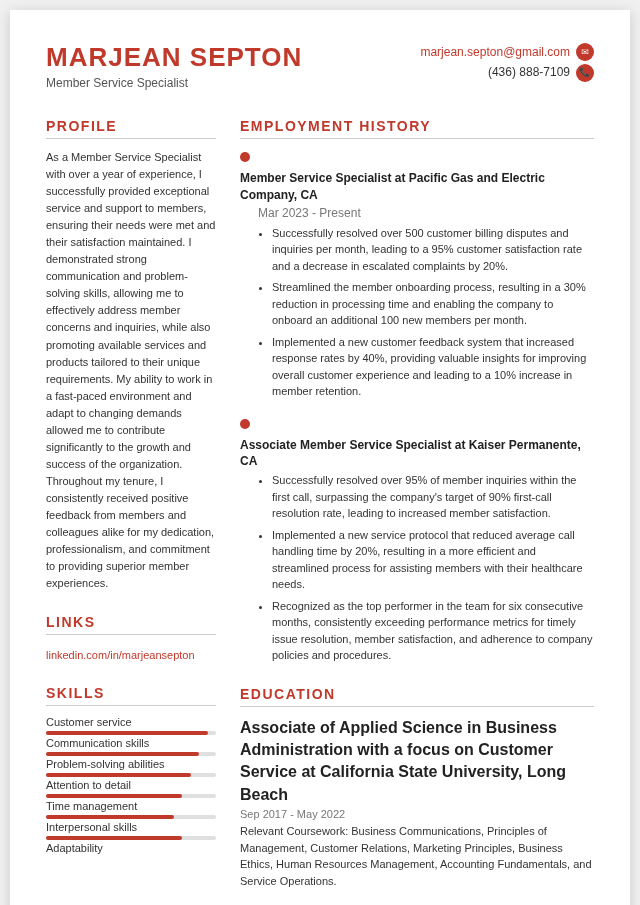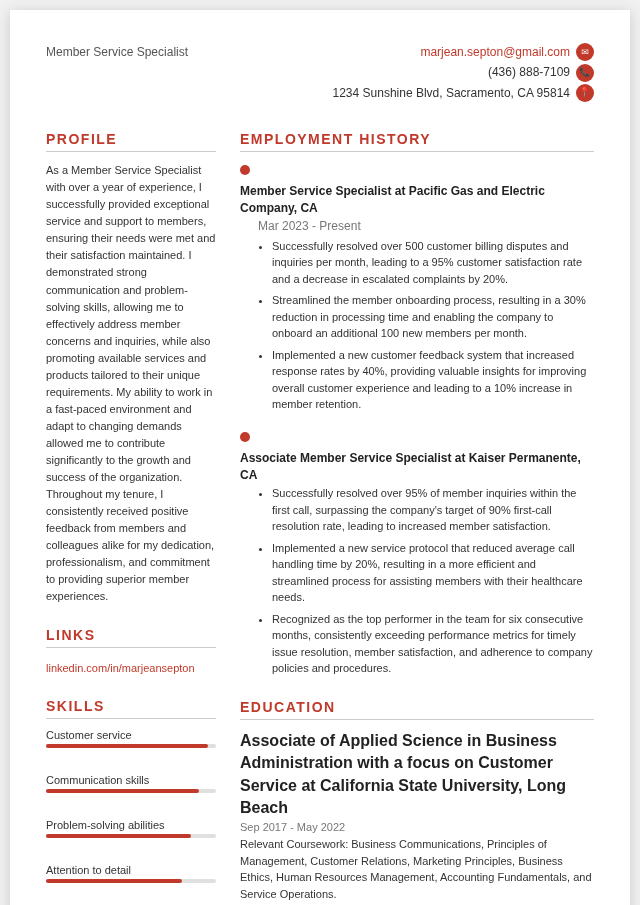--- a/index.html
+++ b/index.html
@@ -99,21 +99,21 @@
       line-height: 1.55;
     }
     
     .link-item a {
       font-size: 11px;
       color: #c0392b;
       text-decoration: none;
     }
     
     .skill-item {
-      margin-bottom: 26px;
+      margin-bottom: 2px;
     }
     .skill-label {
       font-size: 11px;
       color: #333;
       margin-bottom: 3px;
     }
     .skill-bar-bg {
       background: #e0e0e0;
       height: 4px;
       border-radius: 2px;
@@ -197,35 +197,32 @@
       color: #777;
     }
   </style>
 </head>
 <body>
 
 <div class="resume">
 
   <div class="header">
     <div class="header-left">
+      <div class="header-name">MARJEAN SEPTON</div>
       <div class="header-title">Member Service Specialist</div>
     </div>
     <div class="header-right">
       <div class="contact-row">
         <a href="#">marjean.septon@gmail.com</a>
         <div class="contact-icon">✉</div>
       </div>
       <div class="contact-row">
         <span>(436) 888-7109</span>
         <div class="contact-icon">📞</div>
       </div>
-      <div class="contact-row">
-        <span>1234 Sunshine Blvd, Sacramento, CA 95814</span>
-        <div class="contact-icon">📍</div>
-      </div>
     </div>
   </div>
 
   <div class="body">
 
     <div class="left-col">
 
       <div class="section">
         <div class="section-title">PROFILE</div>
         <p class="profile-text">As a Member Service Specialist with over a year of experience, I successfully provided exceptional service and support to members, ensuring their needs were met and their satisfaction maintained. I demonstrated strong communication and problem-solving skills, allowing me to effectively address member concerns and inquiries, while also promoting available services and products tailored to their unique requirements. My ability to work in a fast-paced environment and adapt to changing demands allowed me to contribute significantly to the growth and success of the organization. Throughout my tenure, I consistently received positive feedback from members and colleagues alike for my dedication, professionalism, and commitment to providing superior member experiences.</p>
@@ -256,20 +253,26 @@
             <div class="skill-item">
       <div class="skill-label">Problem-solving abilities</div>
       <div class="skill-bar-bg">
         <div class="skill-bar-fill" style="width:85%"></div>
       </div>
     </div>
             <div class="skill-item">
       <div class="skill-label">Attention to detail</div>
       <div class="skill-bar-bg">
         <div class="skill-bar-fill" style="width:80%"></div>
+      </div>
+    </div>
+            <div class="skill-item">
+      <div class="skill-label">Time management</div>
+      <div class="skill-bar-bg">
+        <div class="skill-bar-fill" style="width:75%"></div>
       </div>
     </div>
             <div class="skill-item">
       <div class="skill-label">Interpersonal skills</div>
       <div class="skill-bar-bg">
         <div class="skill-bar-fill" style="width:80%"></div>
       </div>
     </div>
             <div class="skill-item">
       <div class="skill-label">Adaptability</div>

